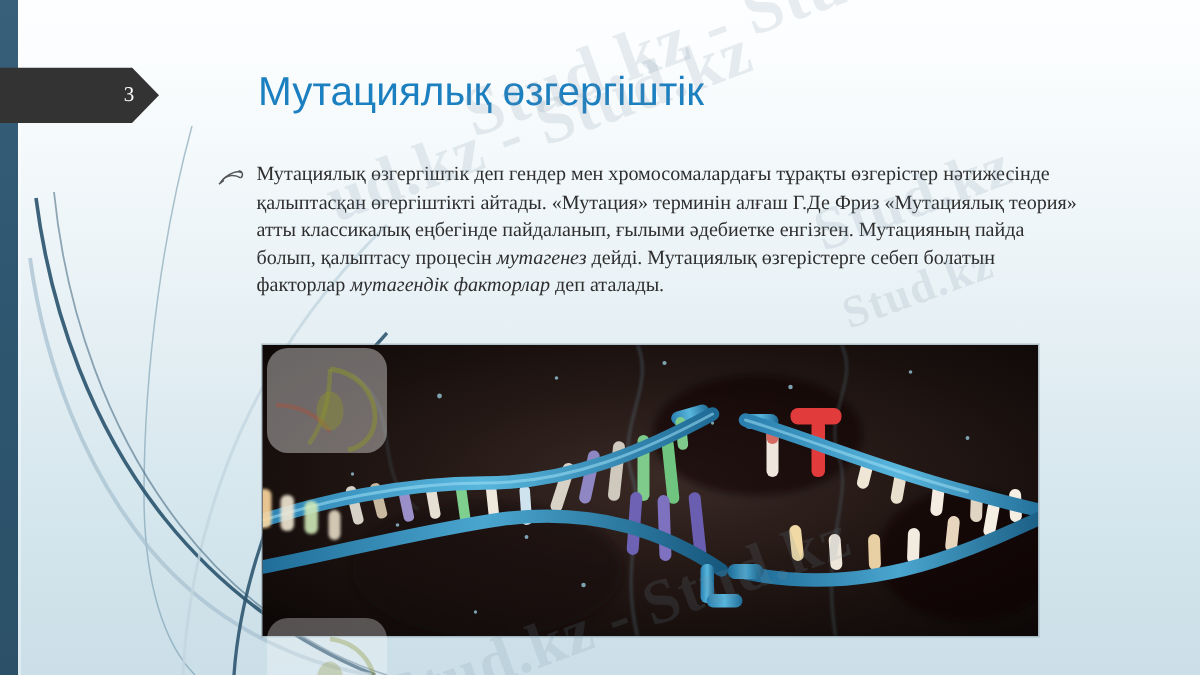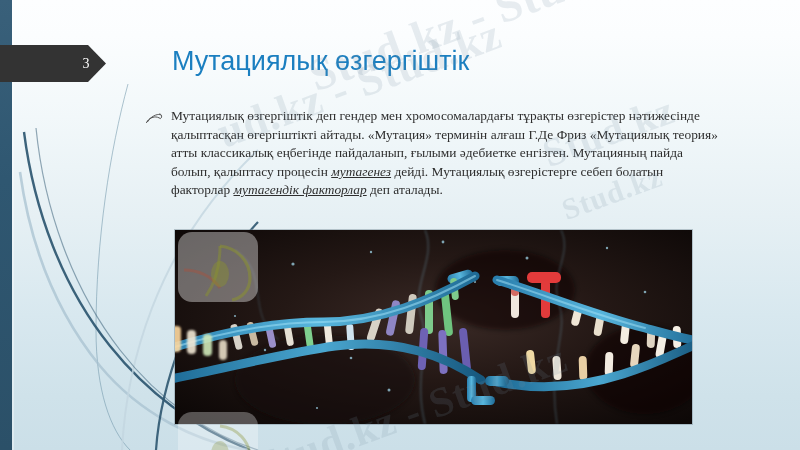--- a/index.html
+++ b/index.html
@@ -112,21 +112,21 @@
     height: 14px;
     color: #4b4b4b;
   }
   .body-text {
     color: #2e2e2e;
     font-family: "Liberation Serif", serif;
     font-size: 13.4px;
     line-height: 18.6px;
     text-align: left;
   }
-  .body-text .it { font-style: italic; text-decoration: underline; }
+  .body-text .it { font-style: italic; }
 
   
   .picture {
     position: absolute;
     left: 175px;
     top: 230px;
     width: 517px;
     height: 194px;
     overflow: hidden;
     background: #140d0c;

